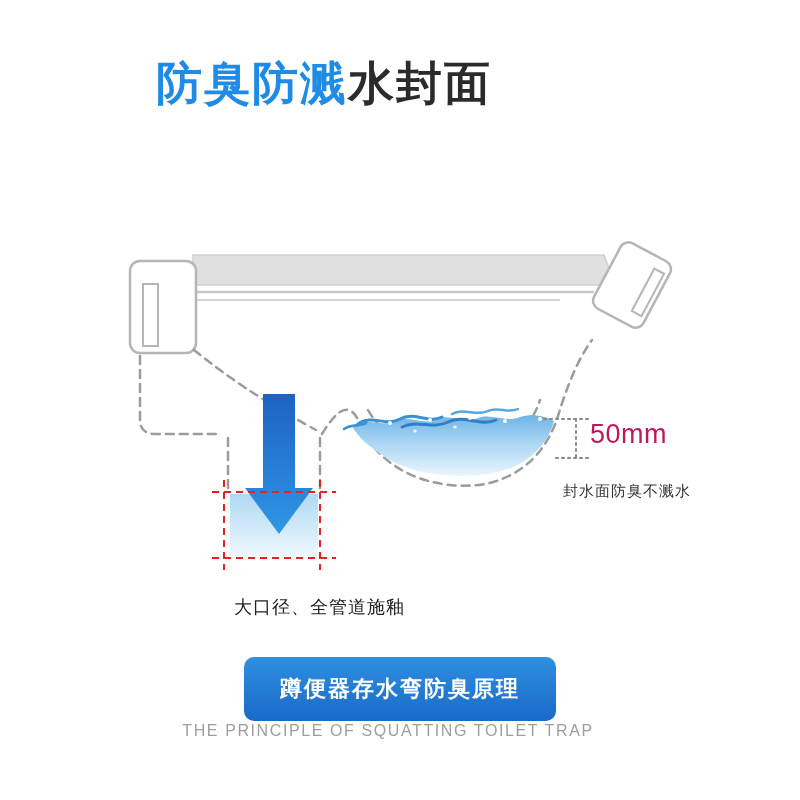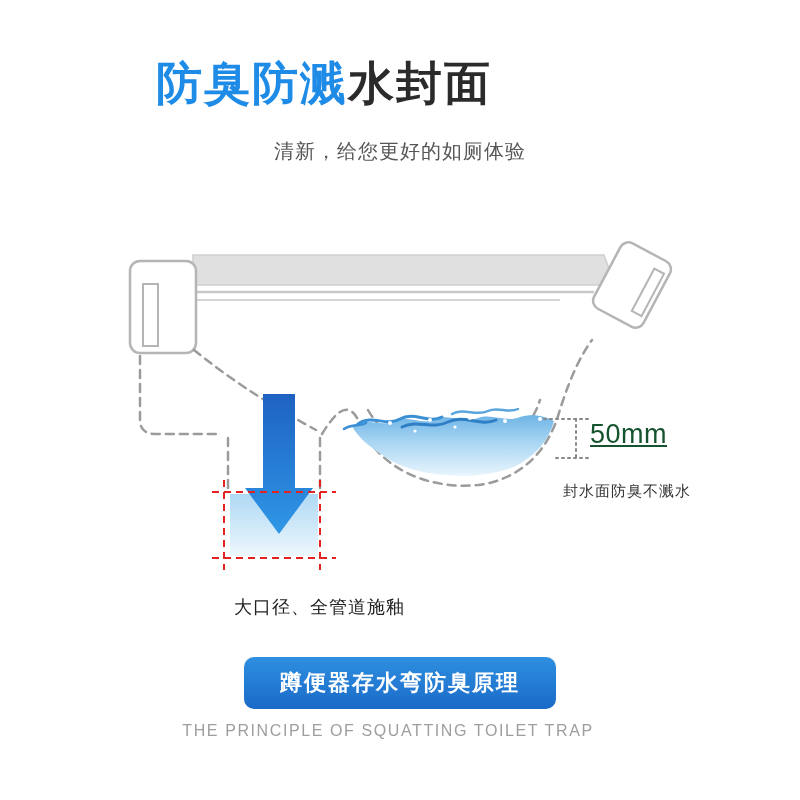--- a/index.html
+++ b/index.html
@@ -23,51 +23,50 @@
     top:134px;left:0;width:800px;text-align:center;
     font-size:20px;color:#565656;line-height:34px;letter-spacing:1px;
   }
 
   
   .diagram{top:228px;left:0;width:800px;height:412px;}
   .diagram svg{display:block;}
 
   
   .dim-label{
-    left:590px;top:419px;font-size:27px;color:#14532d;letter-spacing:0.5px;text-decoration:underline;
+    left:590px;top:419px;font-size:27px;color:#be185d;letter-spacing:0.5px;
   }
   .dim-caption{
     left:563px;top:459px;font-size:15px;color:#333333;letter-spacing:1px;margin-top:23px;
   }
   .glaze-label{
     left:190px;top:595px;font-size:18px;color:#222222;letter-spacing:1px;margin-left:44px;
   }
 
   
   .banner{
     top:657px;left:50%;transform:translateX(-50%);
-    height:48px;line-height:48px;padding:2px 36px;border-radius:10px;
+    height:48px;line-height:48px;padding:8px 36px;border-radius:10px;
     background:linear-gradient(180deg,#2e8fe0 0%,#1a6ac8 100%);
     color:#ffffff;font-size:22px;font-weight:700;letter-spacing:2px;
     white-space:nowrap;
   }
   .footer-caption{
     top:722px;left:0;width:776px;text-align:center;
     font-size:16px;color:#9e9e9e;letter-spacing:1.6px;
   }
 </style>
 </head>
 <body>
 
 <div class="abs title">
   <span class="hl">防臭防溅</span><span class="rest">水封面</span>
 </div>
 
 <div class="abs subtitle">
-  <div>清新，给您更好的如厕体验</div>
 </div>
 
 <div class="abs diagram">
   <svg width="800" height="412" viewBox="0 0 800 412">
     <defs>
       <linearGradient id="waterGrad" x1="0" y1="0" x2="0" y2="1">
         <stop offset="0" stop-color="#6FB4E6"></stop>
         <stop offset="0.45" stop-color="#A9D6F3"></stop>
         <stop offset="1" stop-color="#E8F5FD"></stop>
       </linearGradient>

